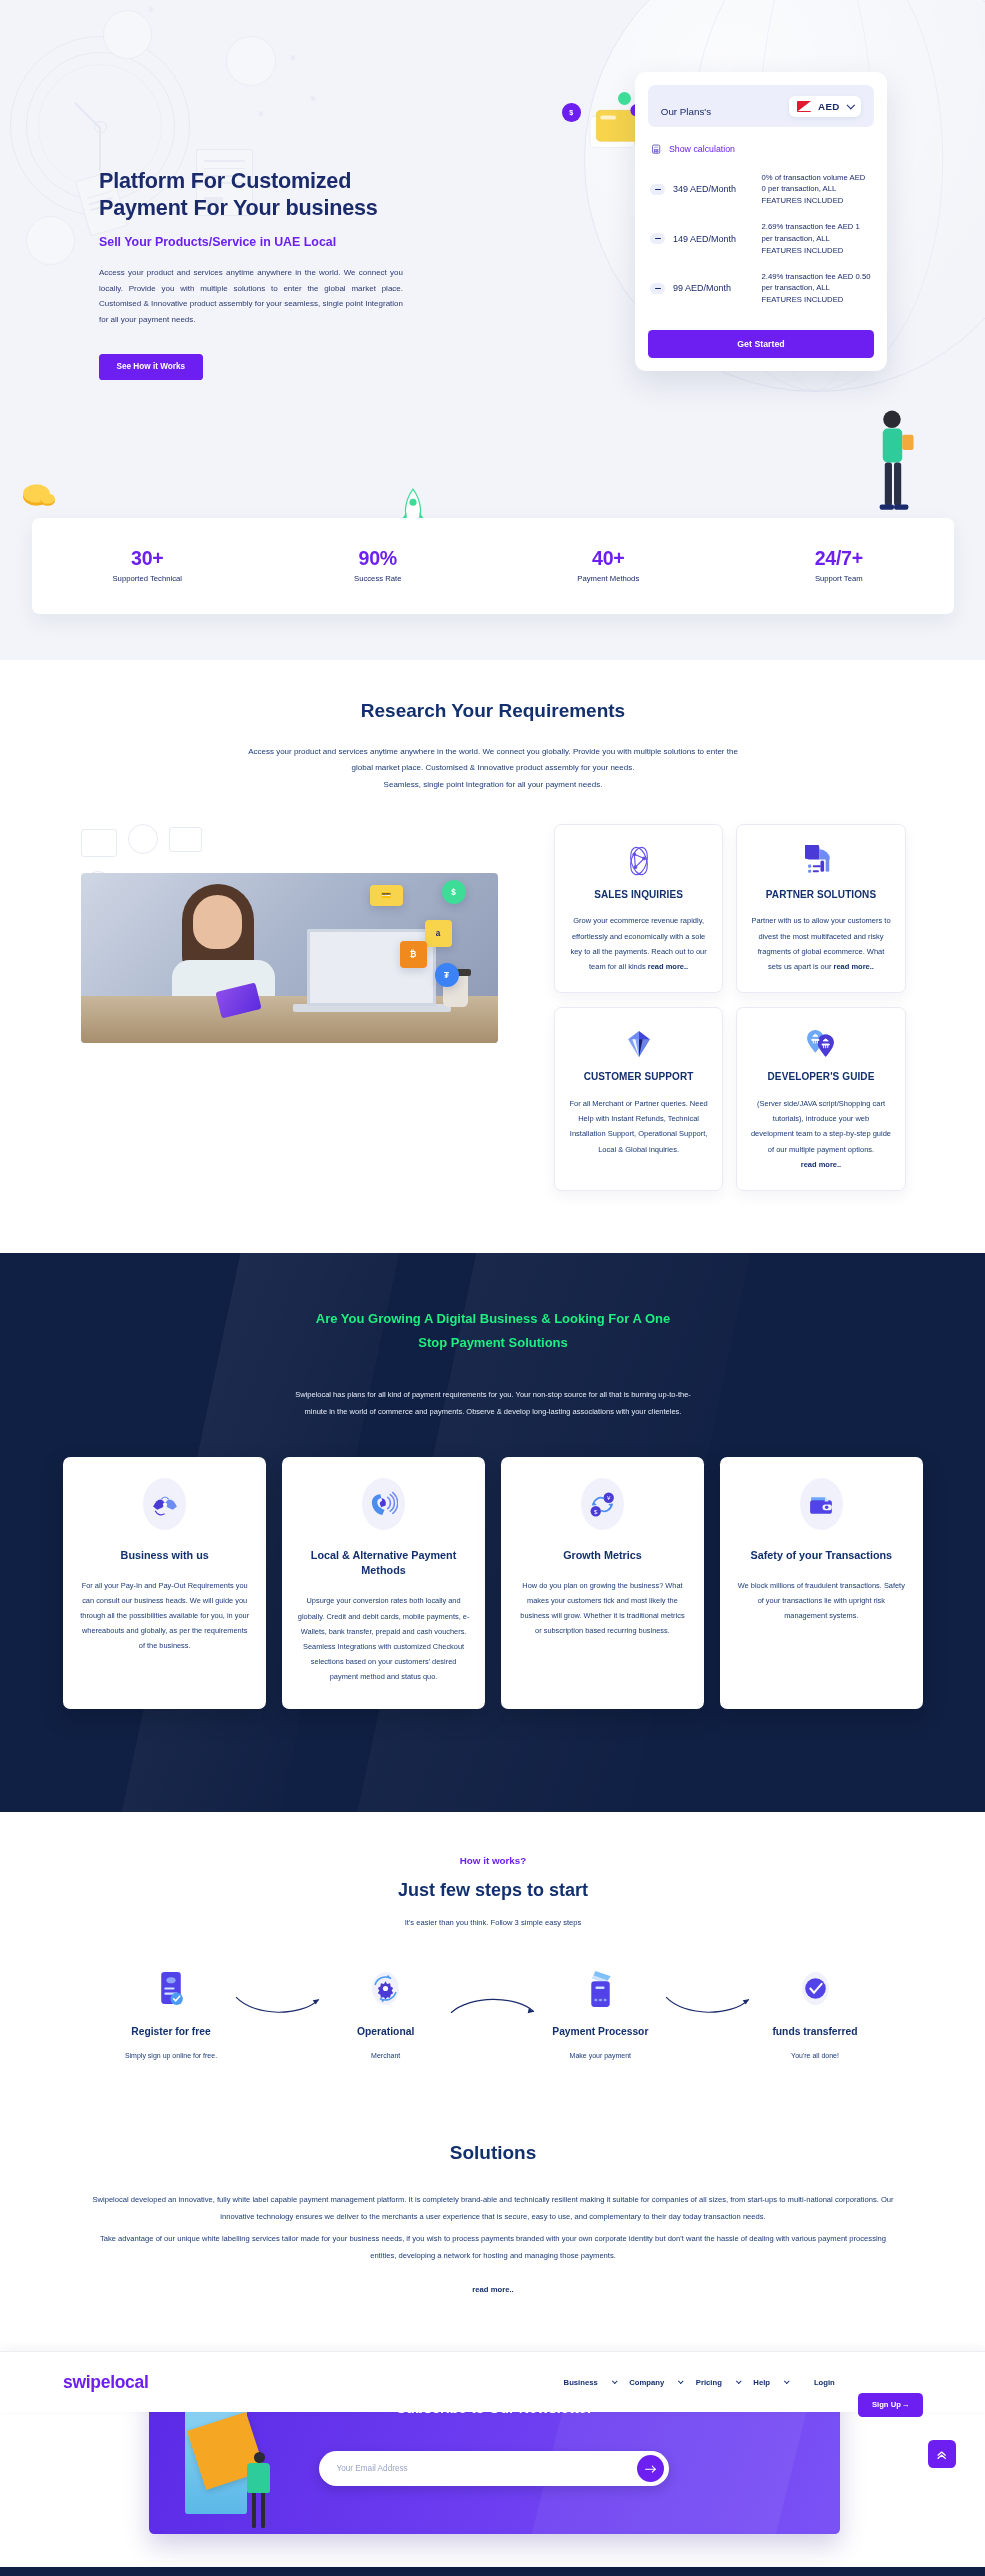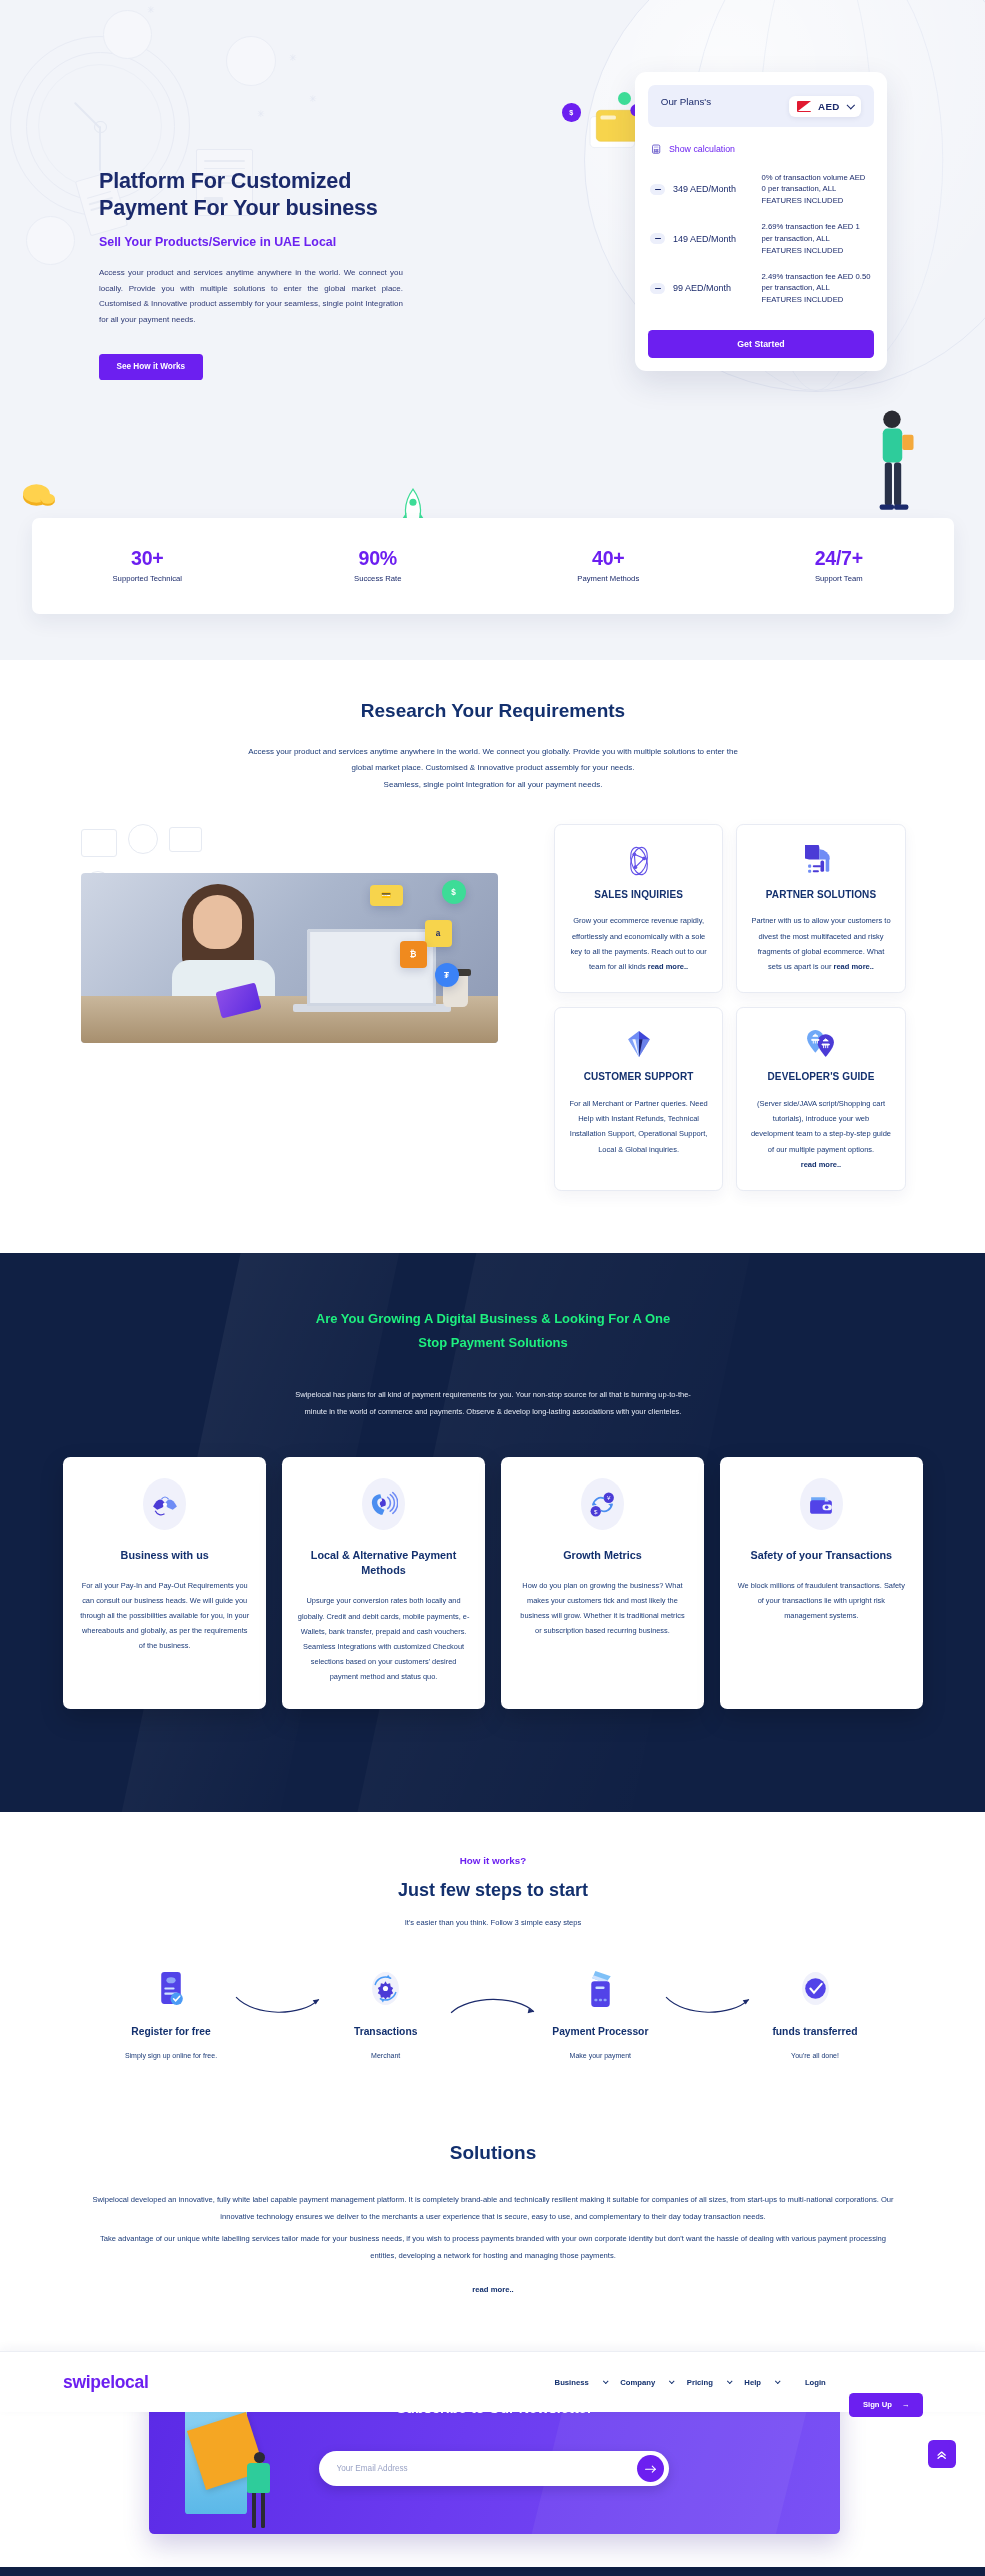--- a/index.html
+++ b/index.html
@@ -95,21 +95,21 @@
   .hero-right { flex: 1; padding-top: 72px; display:flex; justify-content:flex-end; }
   .plan-card {
     width: 252px; background: #fff;
     border-radius: 11.3px; padding: 13.4px;
     box-shadow: 0 11.3px 31px rgba(30,40,90,.12);
     position: relative; z-index: 6;
   }
   .plan-head {
     background: #eceffb; border-radius: 7.2px;
     padding: 10.3px 12.4px;
-    display: flex; align-items: flex-start; justify-content: space-between;
+    display: flex; align-items: flex-end; justify-content: space-between;
   }
   .plan-head-label { font-size: 9.8px; color:#1b2a6b; font-weight:500; }
   .currency-select {
     background:#fff; border-radius: 6.2px;
     padding: 5.2px 8.2px; display:flex; align-items:center; gap:7.2px;
     box-shadow: 0 1.5px 5.2px rgba(30,40,90,.08); cursor:pointer;
   }
   .flag-uae {
     width: 13.4px; height: 10.3px; position:relative; overflow:hidden; border-radius:1px;
     background: #e01a31;
@@ -316,21 +316,21 @@
   .nav-links { margin-left:auto; display:flex; align-items:center; gap: 13.4px; }
   .nav-link {
     font-size: 7.7px; color:#13306e; font-weight:600; cursor:pointer;
     display:flex; align-items:center; gap: 14px;
   }
   .nav-link .dd { width: 4.1px; height: 4.1px; border-right:0.9px solid #13306e; border-bottom:0.9px solid #13306e; transform: rotate(45deg) translateY(-1px);}
   .nav-login { margin-left: 12.4px; font-size: 7.7px; font-weight:700; color:#13306e; cursor:pointer;}
   .btn-signup {
     margin-left: 10.3px; background:#6c1ff0; color:#fff; border:none;
     border-radius: 4.6px; padding: 7.7px 13.4px; font-size: 7.7px; font-weight:700;
-    cursor:pointer; display:flex; align-items:center; gap: 10px; margin-top: 45px;
+    cursor:pointer; display:flex; align-items:center; gap: 1px; margin-top: 45px;
   }
 
   
   .news-wrap { position:relative; background:#fff; height: 155px; }
   .newsletter {
     position:absolute; left: 149px; top: -27px; width: 691px; height: 149px;
     border-radius: 5.2px; overflow:hidden;
     background: linear-gradient(110deg,#5b2ae6 0%, #6b3bf0 45%, #7a52f5 100%);
     box-shadow: 0 10.3px 26px rgba(50,30,140,.22); z-index: 20;
   }
@@ -756,21 +756,21 @@
           <svg width="37" height="37" viewBox="0 0 72 72">
             <ellipse cx="36" cy="36" rx="26" ry="32" fill="#f0f1fb"></ellipse>
             <path d="M36 22 l3 5 6 -1 1 6 5 3 -3 5 3 5 -5 3 -1 6 -6 -1 -3 5 -3 -5 -6 1 -1 -6 -5 -3 3 -5 -3 -5 5 -3 1 -6 6 1 Z" fill="#4b3bd6"></path>
             <circle cx="36" cy="36" r="5" fill="#fff"></circle>
             <path d="M16 28 C20 16 34 10 46 16" stroke="#4b9bf5" stroke-width="3" fill="none" stroke-linecap="round"></path>
             <path d="M46 16 l-8 -1 3 -6 Z" fill="#4b9bf5"></path>
             <path d="M56 44 C52 56 38 62 26 56" stroke="#4b9bf5" stroke-width="3" fill="none" stroke-linecap="round"></path>
             <path d="M26 56 l8 1 -3 6 Z" fill="#4b9bf5"></path>
           </svg>
         </div>
-        <h4>Transactions</h4>
+        <h4>Operational</h4>
         <p>Merchant</p>
       </div>
 
       <div class="arrow-gap">
         <svg width="88" height="23" viewBox="0 0 170 44">
             <path d="M4 36 C40 2 130 2 164 34" stroke="#1b2a6b" stroke-width="2.2" fill="none"></path>
             <path d="M164 34 l-10 -6 -2 9 Z" fill="#1b2a6b"></path>
           </svg>
       </div>
 

